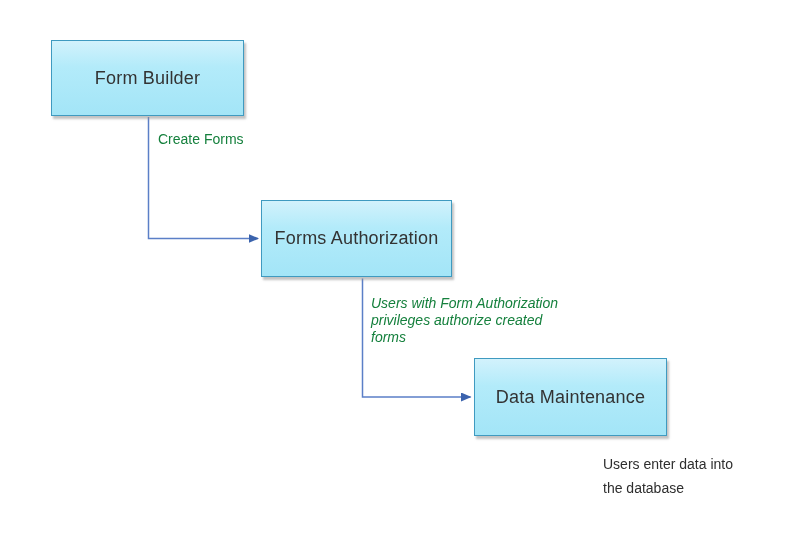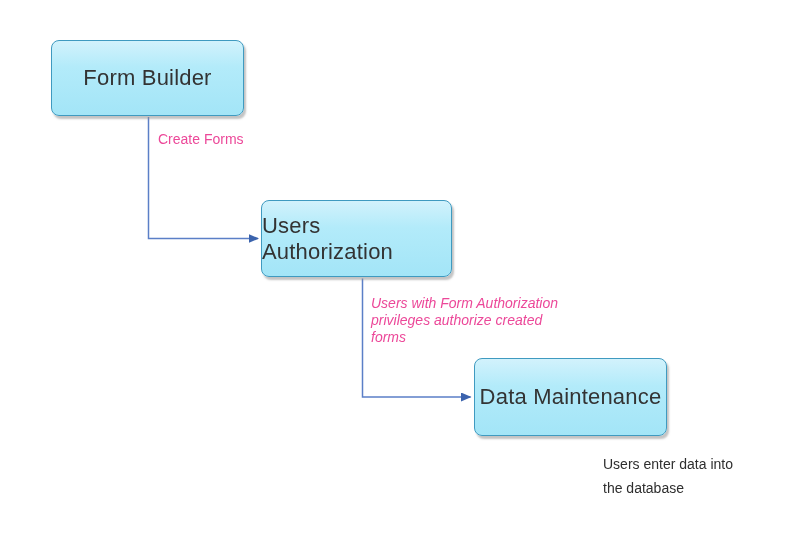--- a/index.html
+++ b/index.html
@@ -18,37 +18,37 @@
   .connector-layer {
     position: absolute;
     left: 0;
     top: 0;
     pointer-events: none;
   }
   .node {
     position: absolute;
     box-sizing: border-box;
     border: 1.5px solid #3f9ac0;
-    border-radius: 8px;
+    border-radius: 0;
     background: linear-gradient(180deg, #d2f2fc 0%, #b3ebfa 35%, #a3e5f7 100%);
     box-shadow: 2px 3px 2px rgba(145,145,145,0.55);
     display: flex;
     align-items: center;
     justify-content: center;
-    font-size: 22px;
+    font-size: 18px;
     color: #333333;
     letter-spacing: 0.2px;
   }
   .node-form-builder      { left: 51px;  top: 40px;  width: 193px; height: 76px; }
   .node-form-authorization{ left: 261px; top: 200px; width: 191px; height: 77px; }
   .node-data-maintenance  { left: 474px; top: 358px; width: 193px; height: 78px; justify-content: center; }
   .edge-label {
     position: absolute;
     font-size: 14px;
-    color: #ec4899;
+    color: #15803d;
     white-space: pre-line;
   }
   .edge-label-create-forms {
     left: 158px;
     top: 132px;
     line-height: 15px;
   }
   .edge-label-authorize {
     left: 371px;
     top: 295px;
@@ -81,21 +81,21 @@
     </defs>
     <polyline points="148.5,117 148.5,238.5 258,238.5" fill="none" stroke-width="1.5" marker-end="url(#arrowhead)" stroke="#5b7fc7"></polyline>
     <polyline points="362.5,278.5 362.5,397 470.5,397" fill="none" stroke-width="1.5" marker-end="url(#arrowhead)" stroke="#5b7fc7"></polyline>
   </svg>
 
   <div class="node node-form-builder">
     <span>Form Builder</span>
   </div>
 
   <div class="node node-form-authorization">
-    <span>Users Authorization</span>
+    <span>Forms Authorization</span>
   </div>
 
   <div class="node node-data-maintenance">
     <span>Data Maintenance</span>
   </div>
 
   <div class="edge-label edge-label-create-forms">Create Forms</div>
 
   <div class="edge-label edge-label-authorize">Users with Form Authorization
 privileges authorize created

